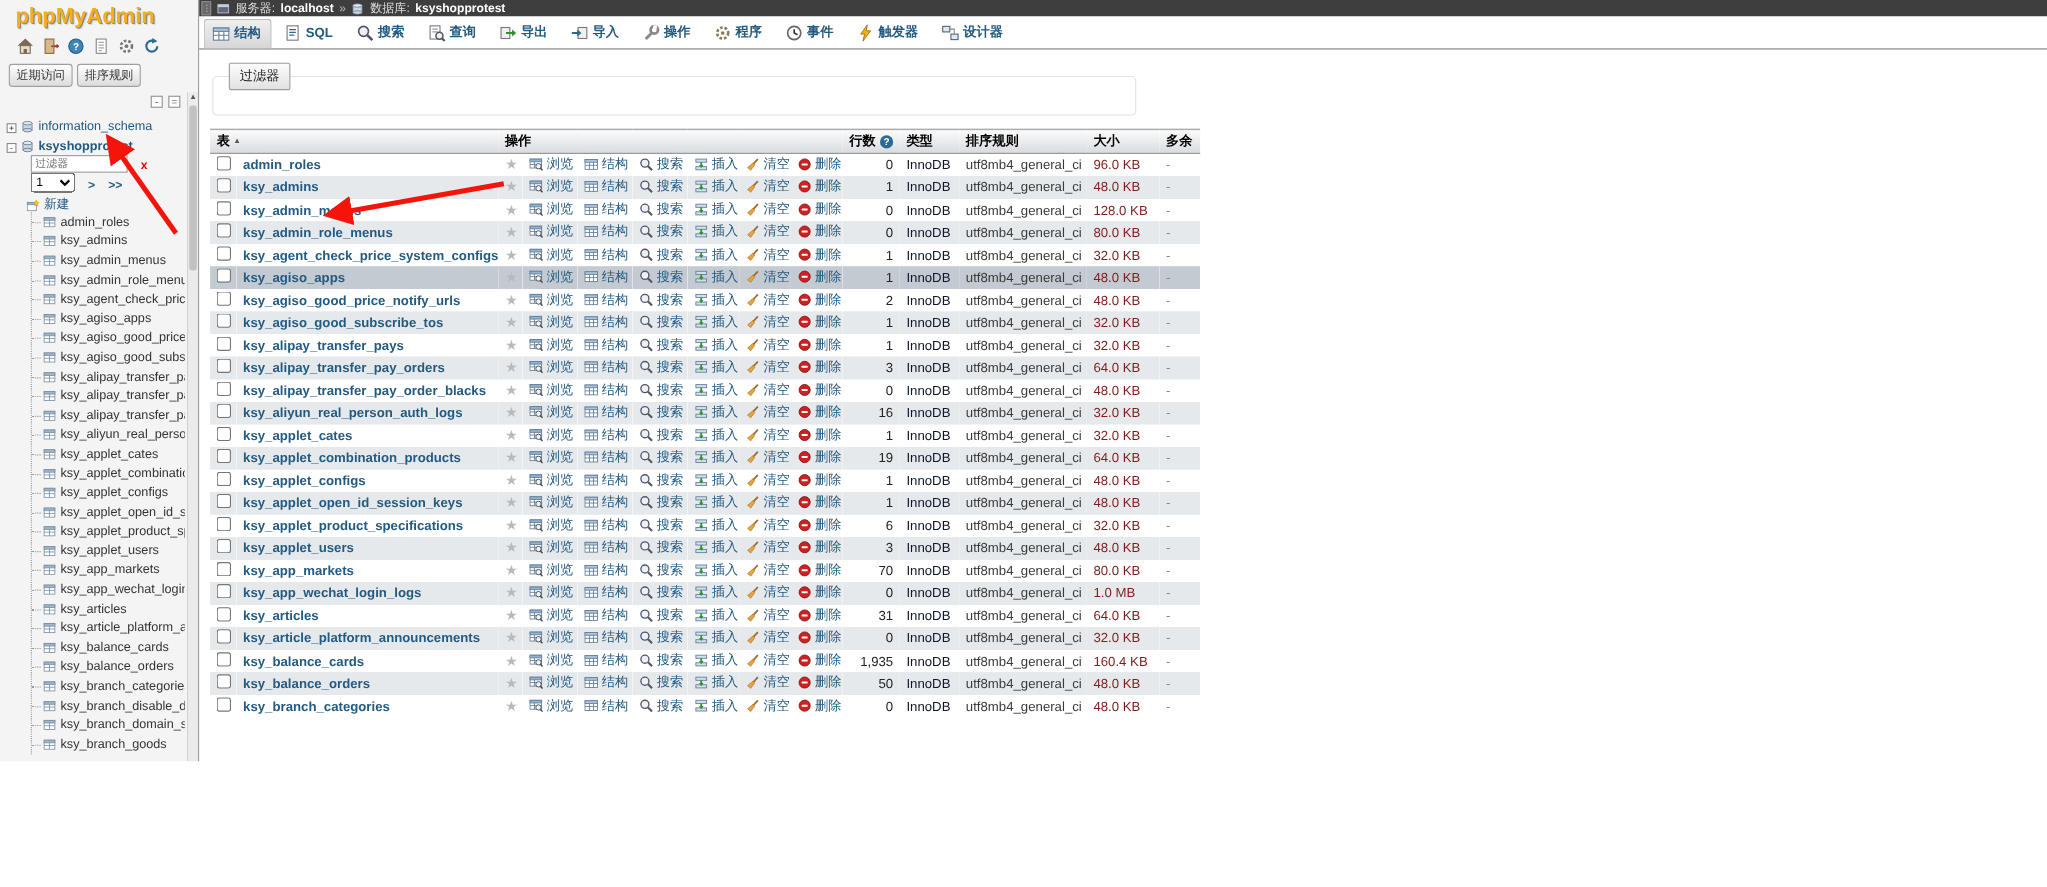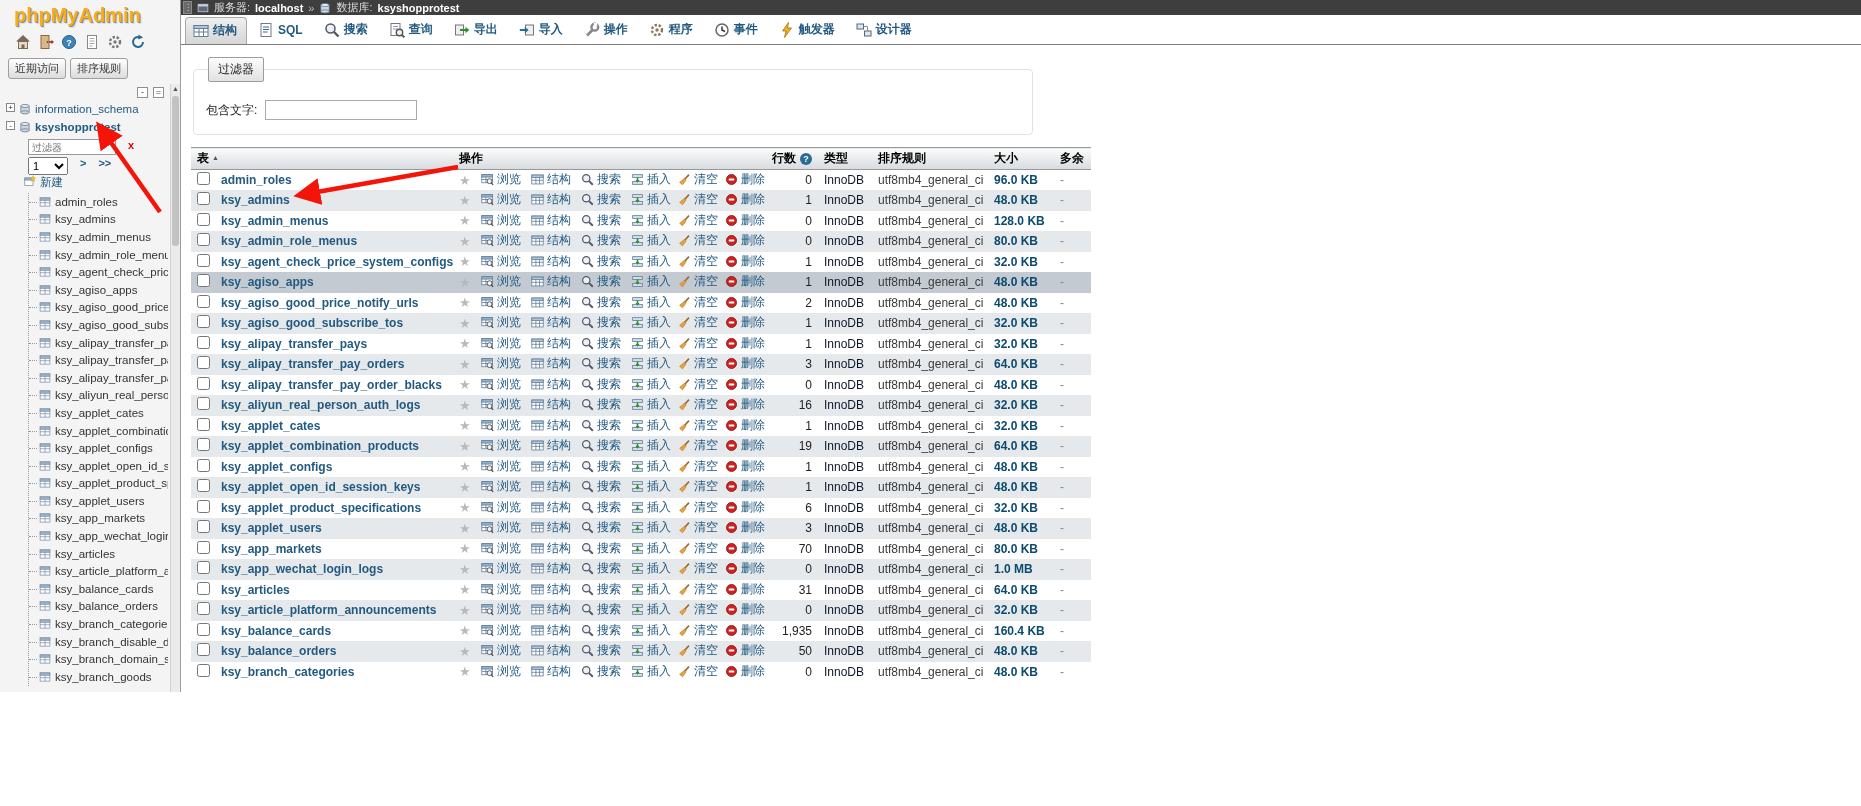--- a/index.html
+++ b/index.html
@@ -14,21 +14,21 @@
           text-shadow:1px 1px 0 #8a8a8a, 2px 2px 1px #d8d8d8; letter-spacing:0; }
   .side-toolbar { display:flex; gap:6px; padding:4px 0 6px 14px; align-items:center; }
   .tool-btn { width:17px; height:17px; display:inline-flex; align-items:center; justify-content:center; cursor:pointer; }
   .quick-tabs { display:flex; gap:4px; padding:2px 0 6px 8px; }
   .qbtn { font-size:11px; padding:2px 6px; border:1px solid #9f9f9f; border-radius:3px;
           background:linear-gradient(#ffffff,#dcdcdc); color:#333; cursor:pointer; white-space:nowrap; }
   .tree-controls { display:flex; justify-content:flex-end; gap:5px; padding:2px 16px 3px 0; }
   .mini-box { width:11px; height:11px; border:1px solid #8f8f8f; background:#fff; font-size:9px; line-height:9px;
               text-align:center; color:#444; cursor:pointer; }
   .tree { padding:2px 12px 0 6px; }
-  .tree-row { display:flex; align-items:flex-start; gap:4px; height:18px; white-space:nowrap; }
+  .tree-row { display:flex; align-items:flex-end; gap:4px; height:18px; white-space:nowrap; }
   .exp { width:9px; height:9px; flex:none; border:1px solid #888; background:#fff; font-size:8px; line-height:7px;
          text-align:center; color:#333; cursor:pointer; }
   .exp.plus::before { content:"+"; }
   .exp.minus::before { content:"-"; }
   .db-label { font-size:11.5px; color:#235a81; cursor:pointer; }
   .db-label.sel { font-weight:bold; }
   .row-indent { margin-left:22px; }
   .nav-filter-input { width:88px; height:16px; font-size:10px; border:1px solid #999; padding:1px 3px; background:#fff; }
   .clear-x { color:#e20000; font-weight:bold; font-size:11px; margin-left:8px; cursor:pointer; }
   .pager-select { width:40px; height:18px; font-size:11px; }
@@ -72,21 +72,21 @@
   .qmark { display:inline-block; width:12px; height:12px; border-radius:50%; background:#2b6a93; color:#fff; font-size:9px;
            font-weight:bold; line-height:12px; text-align:center; margin-left:4px; cursor:pointer; }
   .qmark::before { content:"?"; }
   .tname { font-weight:bold; }
   .star { color:#b9b9b9; font-size:13px; cursor:pointer; }
   .star::before { content:"★"; }
   .act { display:inline-flex; align-items:center; gap:3px; }
   .c-rows { text-align:right; }
   .c-type { color:#0f172a; }
   .c-coll { color:#3a3a3a; }
-  .c-size { color:#0c4a6e;font-weight:bold; }
+  .c-size { color:#7f1d1d; }
   .c-ovh { color:#888; }
   .ic16 { width:16px; height:16px; flex:none; }
   .ic13 { width:13px; height:13px; flex:none; }
   .ic12 { width:12px; height:12px; flex:none; }
   input[type=checkbox] { width:13px; height:13px; }
   .annotations { position:absolute; left:0; top:0; pointer-events:none; z-index:60; }
   .hidden-defs { position:absolute; width:0; height:0; overflow:hidden; }
 </style>
 </head>
 <body>
@@ -595,24 +595,20 @@
             <use href="#i-designer"></use>
           </svg>
           <span>设计器</span>
         </a>
 
     </nav>
 
     <div class="content">
       <fieldset class="filter">
         <legend>过滤器</legend>
-        <div class="filter-row">
-          <span class="filter-label">包含文字:</span>
-          <input class="filter-input" value="" style="">
-        </div>
       </fieldset>
 
       <table class="db-tables">
         <colgroup>
           <col style="width:24px">
             <col style="width:238px">
             <col style="width:22px">
           <col style="width:50px">
             <col style="width:50px">
             <col style="width:50px">

